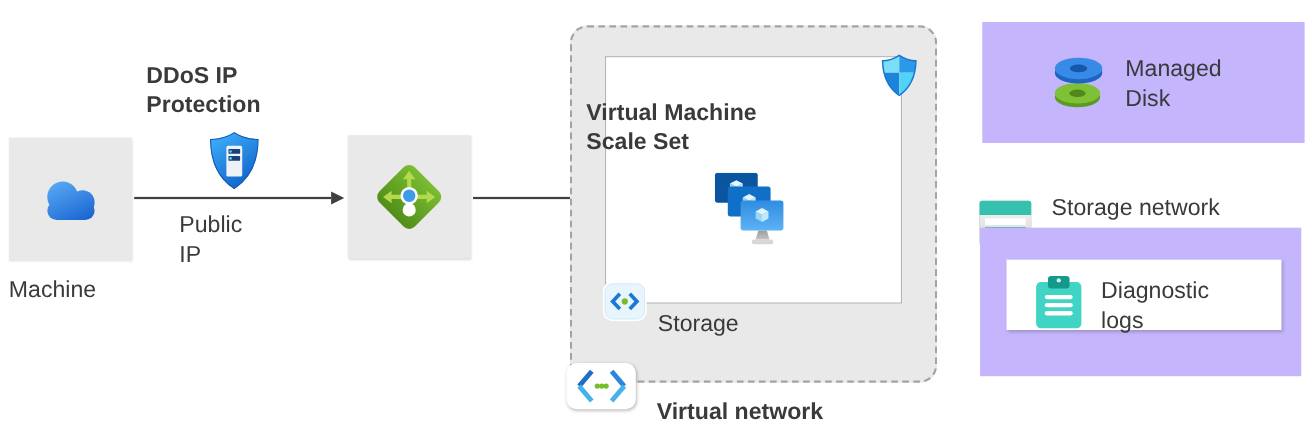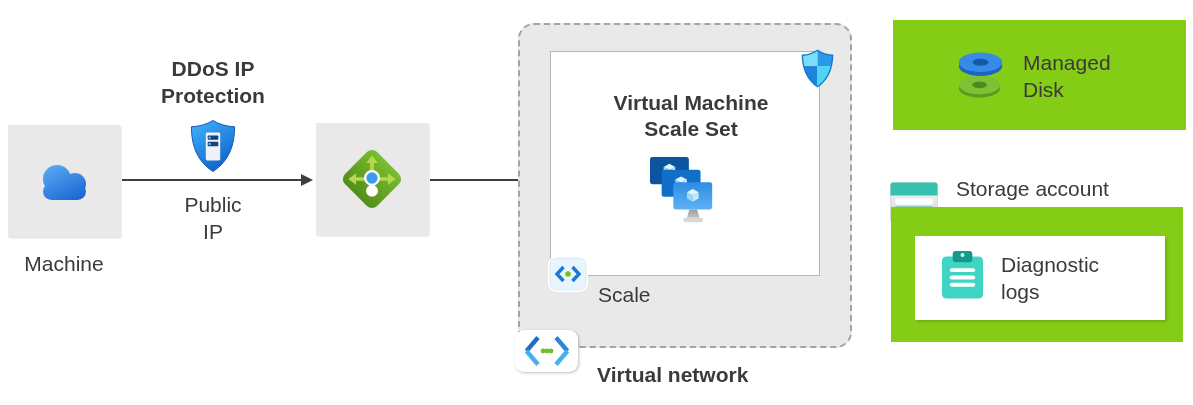--- a/index.html
+++ b/index.html
@@ -3,24 +3,24 @@
 <meta charset="utf-8">
 <style>
   html,body { margin:0; padding:0; background:#fff; }
   .canvas {
     position:relative; width:1193px; height:405px; background:#ffffff;
     font-family:"Liberation Sans", sans-serif; color:#3a3a3a; overflow:hidden;
   }
   .abs { position:absolute; }
   .box { position:absolute; }
   .gray { background:#e9e9e9; box-shadow:1px 1px 2px rgba(0,0,0,.15); display:flex; align-items:center; justify-content:center; }
-  .blue { background:#84cc16; }
+  .blue { background:#c4b5fd; }
   .lbl { position:absolute; font-size:21px; line-height:27px; }
   .bold { font-weight:bold; }
-  .center { text-align:center; }
+  .center { text-align:left; }
   .ml { white-space:pre-line; }
 
   
   .internet-box { left:8px; top:125px; width:112px; height:112px; }
   .internet-label { left:8px; top:250px; width:112px; }
   .ddos-title { left:133px; top:55px; width:160px; }
   .ddos-shield { left:188px; top:119px; }
   .ddos-caption { left:163px; top:191px; width:100px; }
   .lb-box { left:316px; top:123px; width:112px; height:112px; }
   .lb-label { left:297px; top:252px; width:150px; }
@@ -33,36 +33,36 @@
   }
   .arrow-1 { left:122px; top:179px; width:179px; }
   .arrow-2 { left:430px; top:179px; width:107px; }
 
   
   .vnet-container { position:absolute; left:518px; top:23px; width:334px; height:325px;
     background:#e9e9e9; border:2px dashed #a3a3a3; border-radius:16px; box-sizing:border-box; }
   .subnet-box { position:absolute; left:550px; top:51px; width:270px; height:225px;
     background:#ffffff; border:1px solid #b5b5b5; box-sizing:border-box; }
   .defender-shield { left:801px; top:49px; }
-  .vmss-title { left:561px; top:90px; width:260px; line-height:26px; }
+  .vmss-title { left:533px; top:90px; width:260px; line-height:26px; }
   .vmss-icon { left:648px; top:157px; }
   .subnet-icon { left:548px; top:256px; }
   .subnet-label { left:598px; top:281px; }
   .vnet-tile { position:absolute; left:515px; top:330px; width:63px; height:42px; background:#fff;
     border-radius:9px; box-shadow:1px 1px 3px rgba(0,0,0,.25); display:flex; align-items:center; justify-content:center; }
   .vnet-label { left:597px; top:361px;font-weight:bold; }
 
   
   .md-box { left:893px; top:20px; width:293px; height:110px; }
   .md-icon { left:60px; top:28px; }
   .md-label { left:130px; top:29px; }
   .storage-icon { left:890px; top:182px; }
   .storage-label { left:956px; top:175px; }
   .storage-box { left:891px; top:207px; width:292px; height:135px; }
-  .diag-box { position:absolute; left:915px; top:236px; width:250px; height:84px; background:#fff;
+  .diag-box { position:absolute; left:915px; top:236px; width:250px; height:64px; background:#fff;
     box-shadow:1.5px 1.5px 3px rgba(0,0,0,.2); }
   .clip-icon { left:24px; top:13px; }
   .diag-label { left:86px; top:15px; }
   .box .lbl { position:absolute; }
   .box svg { position:absolute; }
 </style>
 </head>
 <body>
 
 <div class="canvas">
@@ -173,21 +173,21 @@
     <use href="#cube" transform="translate(40,33)"></use>
   </svg>
 
   <svg class="abs subnet-icon" width="40" height="36" viewBox="0 0 40 36">
     <rect x="0" y="0" width="40" height="36" rx="9" fill="#ffffff"></rect>
     <rect x="2" y="2" width="36" height="32" rx="7" fill="#e9f5fd" stroke="#cde7f8" stroke-width="0.8"></rect>
     <path d="M15.5 11 L9 18 L15.5 25" stroke="#1b79d6" stroke-width="3.4" fill="none"></path>
     <path d="M24.5 11 L31 18 L24.5 25" stroke="#1b79d6" stroke-width="3.4" fill="none"></path>
     <circle cx="20" cy="18" r="2.8" fill="#76bc2d"></circle>
   </svg>
-  <div class="lbl subnet-label">Scale</div>
+  <div class="lbl subnet-label">Storage</div>
 
   <div class="vnet-tile">
     <svg width="48" height="32" viewBox="0 0 48 32">
       <path d="M15 2.5 L3.5 16" stroke="#1f6fc4" stroke-width="4.4" fill="none"></path>
       <path d="M3.5 16 L15 29.5" stroke="#45b2ea" stroke-width="4.4" fill="none"></path>
       <path d="M33 2.5 L44.5 16" stroke="#2a86dc" stroke-width="4.4" fill="none"></path>
       <path d="M44.5 16 L33 29.5" stroke="#45b2ea" stroke-width="4.4" fill="none"></path>
       <circle cx="20" cy="16" r="2.4" fill="#76bc2d"></circle>
       <circle cx="24" cy="16" r="2.4" fill="#76bc2d"></circle>
       <circle cx="28" cy="16" r="2.4" fill="#76bc2d"></circle>
@@ -214,21 +214,21 @@
         <stop offset="0" stop-color="#fafafa"></stop>
           <stop offset="1" stop-color="#d2d2d2"></stop>
       </linearGradient>
     </defs>
     <rect x="0.5" y="0.5" width="47" height="40" rx="2.5" fill="url(#gSt)" stroke="#cfcfcf" stroke-width="0.6"></rect>
     <path d="M0.5 3 a2.5 2.5 0 0 1 2.5 -2.5 h42 a2.5 2.5 0 0 1 2.5 2.5 v10.5 h-47 Z" fill="#35c1ad"></path>
     <rect x="5.5" y="16.5" width="37" height="6" fill="#ffffff"></rect>
     <rect x="5.5" y="24.5" width="37" height="6" fill="#2eb4a0"></rect>
     <rect x="5.5" y="32.5" width="37" height="6" fill="#177c6e"></rect>
   </svg>
-  <div class="lbl storage-label">Storage account</div>
+  <div class="lbl storage-label">Storage network</div>
   <div class="box blue storage-box"></div>
 
   <div class="diag-box">
     <svg class="abs clip-icon" width="47" height="52" viewBox="0 0 48 53">
       <rect x="3" y="7.5" width="42" height="43" rx="4.5" fill="#3fd4c3"></rect>
       <rect x="14" y="2" width="20" height="11.5" rx="3" fill="#15998a"></rect>
       <circle cx="24" cy="6" r="2" fill="#cff5f0"></circle>
       <rect x="11" y="19.5" width="26" height="4" rx="2" fill="#ffffff"></rect>
       <rect x="11" y="27" width="26" height="4" rx="2" fill="#ffffff"></rect>
       <rect x="11" y="34.5" width="26" height="4" rx="2" fill="#ffffff"></rect>

